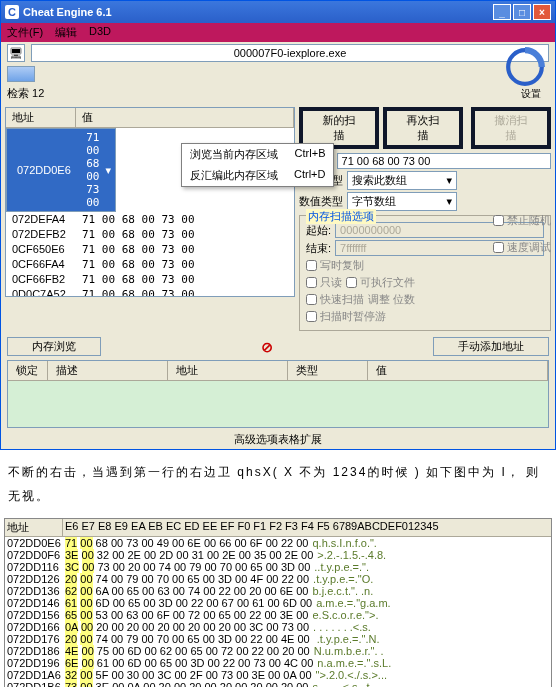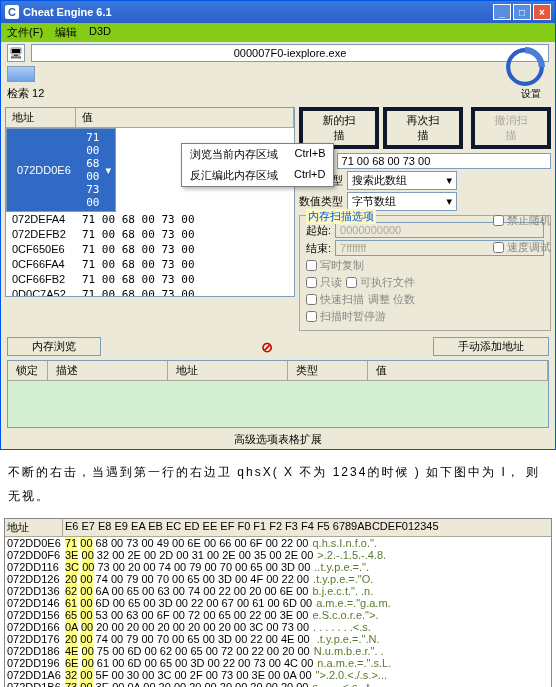--- a/index.html
+++ b/index.html
@@ -4,21 +4,21 @@
 <style>
 *{box-sizing:border-box;margin:0;padding:0;font-family:"SimSun","宋体",sans-serif;font-size:11px}
 body{background:#fff;width:556px}
 .window{border:1px solid #0054e3;background:#ece9d8}
 .titlebar{height:22px;background:linear-gradient(#3b77dd,#2a5fc9);color:#fff;display:flex;align-items:center;padding:0 4px}
 .titlebar .ico{width:14px;height:14px;background:#fff;color:#2a5fc9;font-weight:bold;display:inline-flex;align-items:center;justify-content:center;margin-right:4px;border-radius:2px}
 .titlebar .ttl{flex:1;font-weight:bold}
 .winbtns{display:flex;gap:2px}
 .winbtn{width:18px;height:16px;background:#5a8de0;border:1px solid #fff;color:#fff;display:flex;align-items:center;justify-content:center;font-weight:bold;font-size:10px}
 .winbtn.close{background:#e2593b}
-.menubar{display:flex;gap:12px;padding:2px 6px;background:#84cc16}
+.menubar{display:flex;gap:12px;padding:2px 6px;background:#be185d}
 .toolbar{display:flex;align-items:center;gap:6px;padding:2px 6px;background:#ece9d8}
 .pathbox{flex:1;height:18px;border:1px solid #7f9db9;background:#fff;text-align:center;padding:2px}
 .logo{width:42px;height:42px;position:absolute;right:10px;top:46px}
 .logo svg{width:100%;height:100%}
 .row2{display:flex;align-items:center;padding:2px 6px}
 .prog{width:28px;height:16px;border:1px solid #7f9db9;background:linear-gradient(#aeccf5,#6fa3e8)}
 .content{display:flex;padding:4px;gap:4px;position:relative}
 .leftpane{border:1px solid #7f9db9;background:#fff;width:290px;height:190px;overflow:hidden}
 .lh{display:flex;background:#ece9d8;border-bottom:1px solid #aca899}
 .lh div{padding:2px 6px;border-right:1px solid #aca899}

